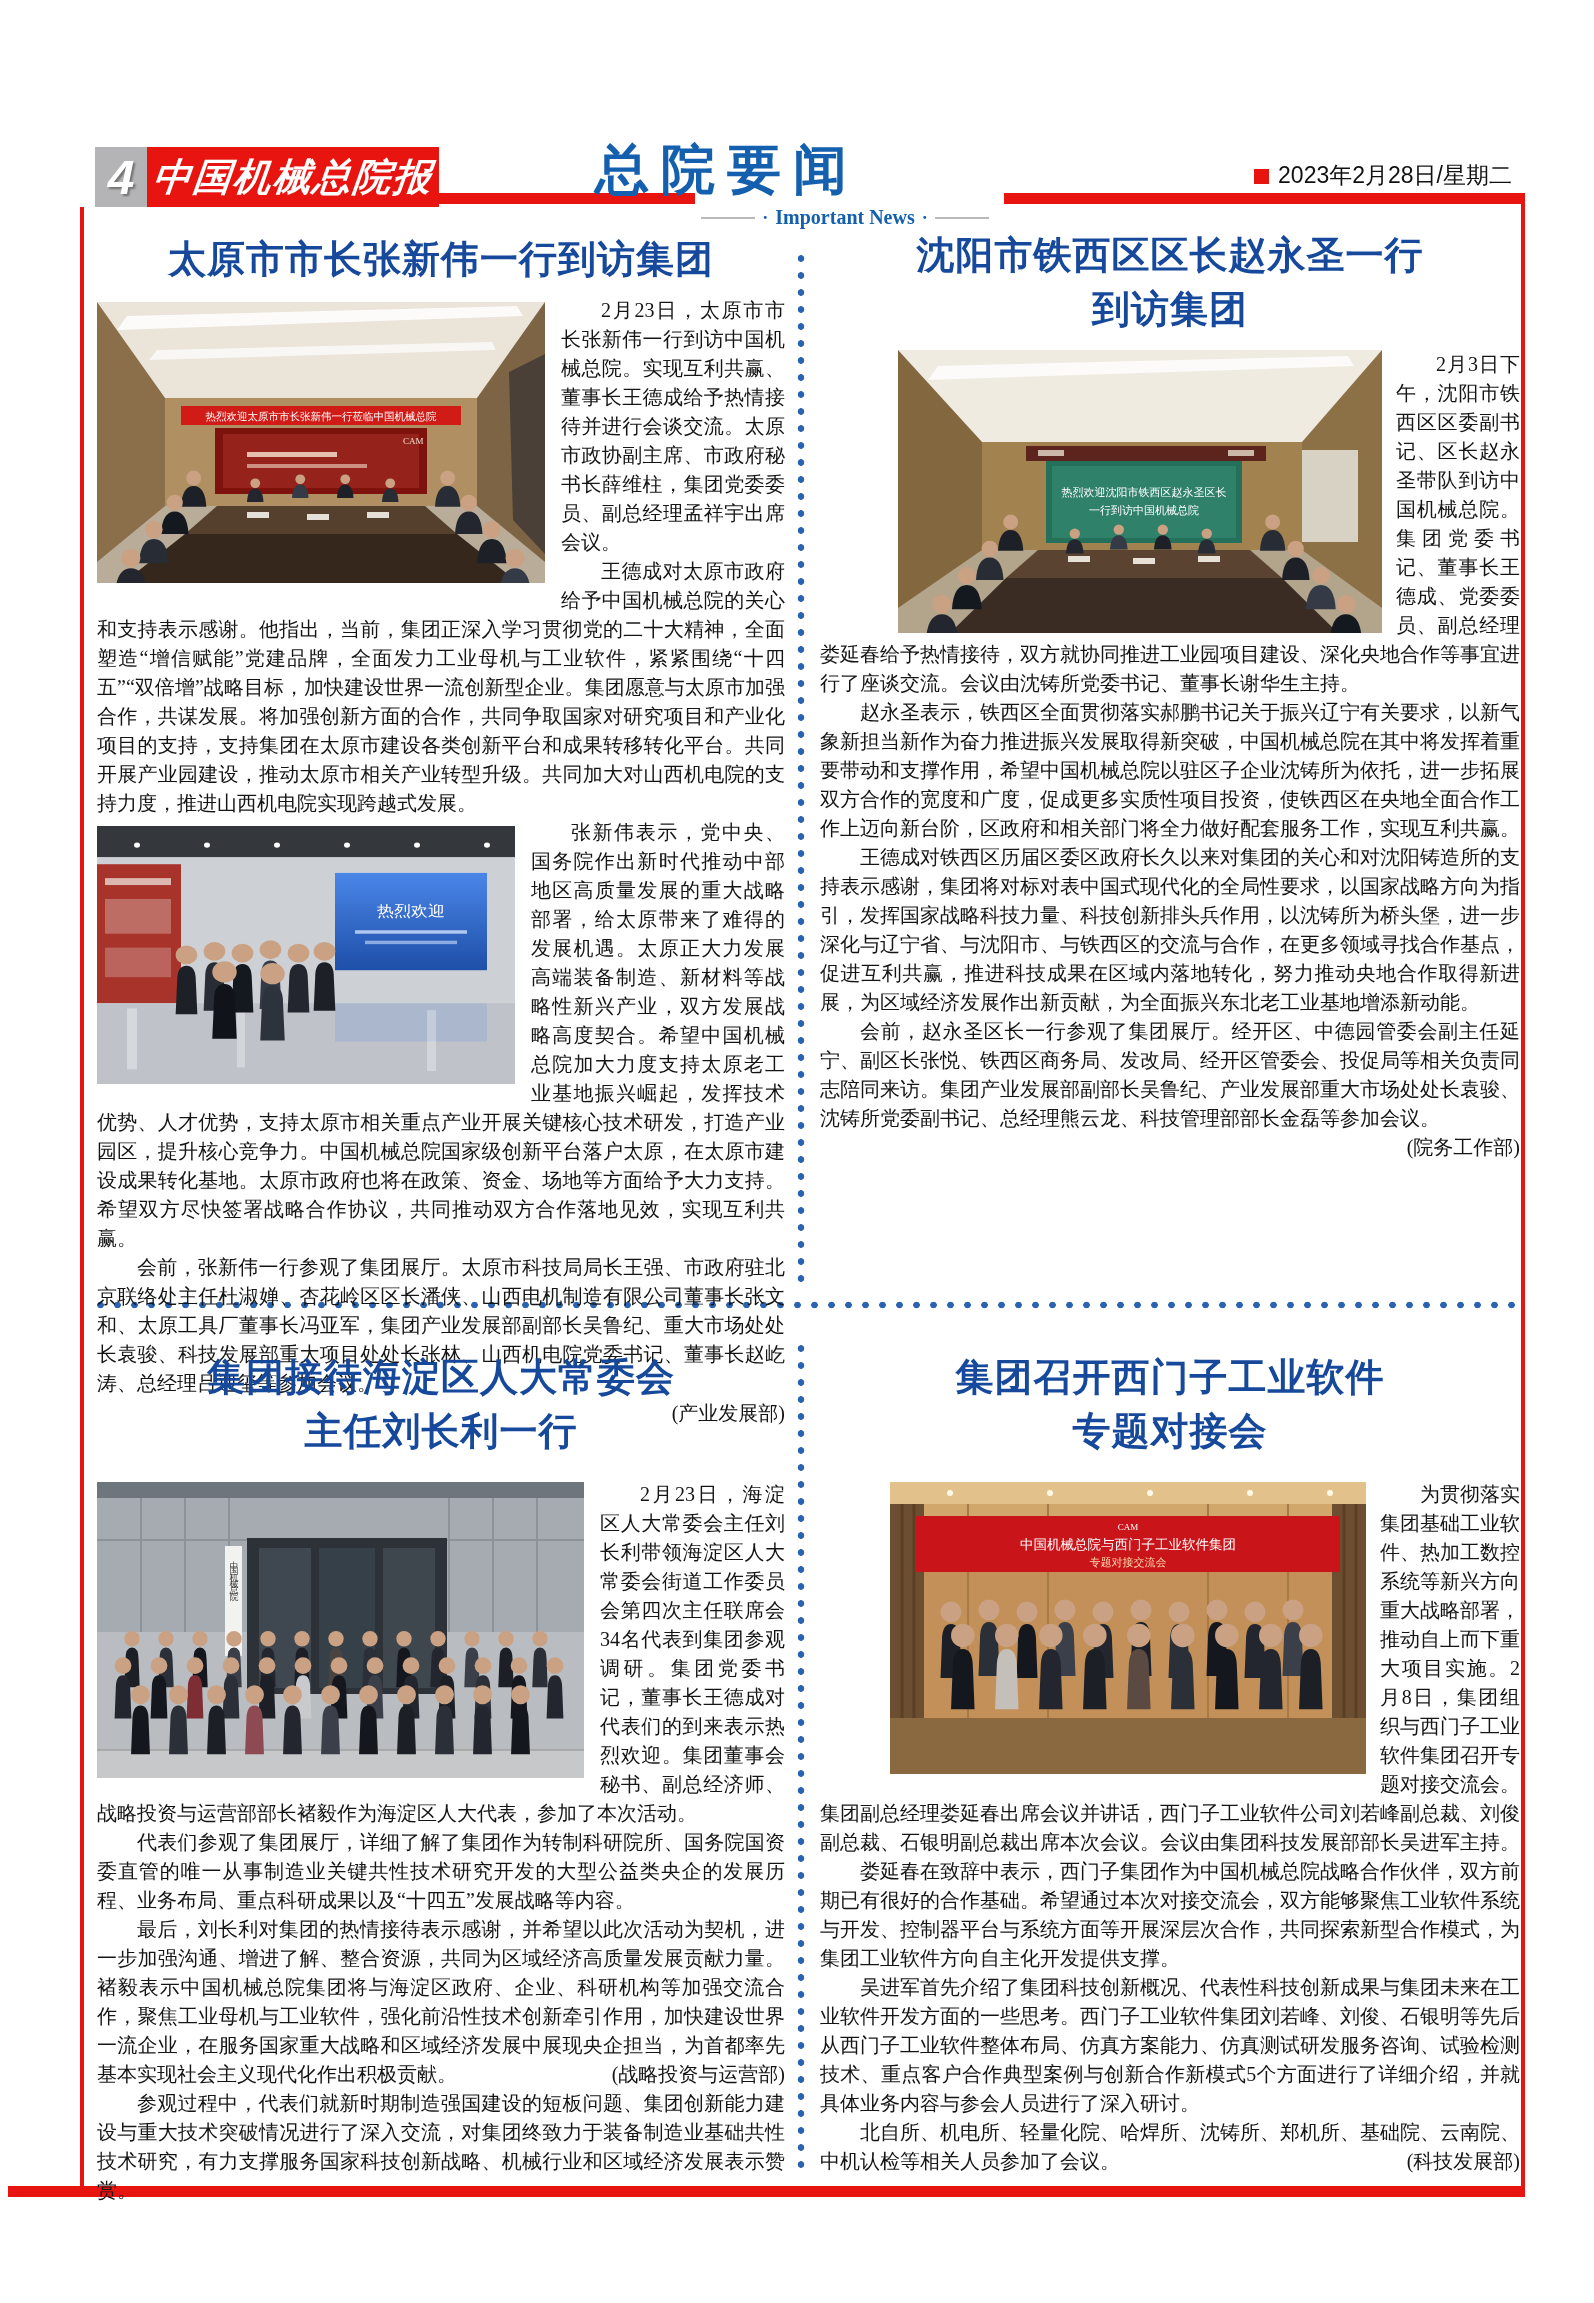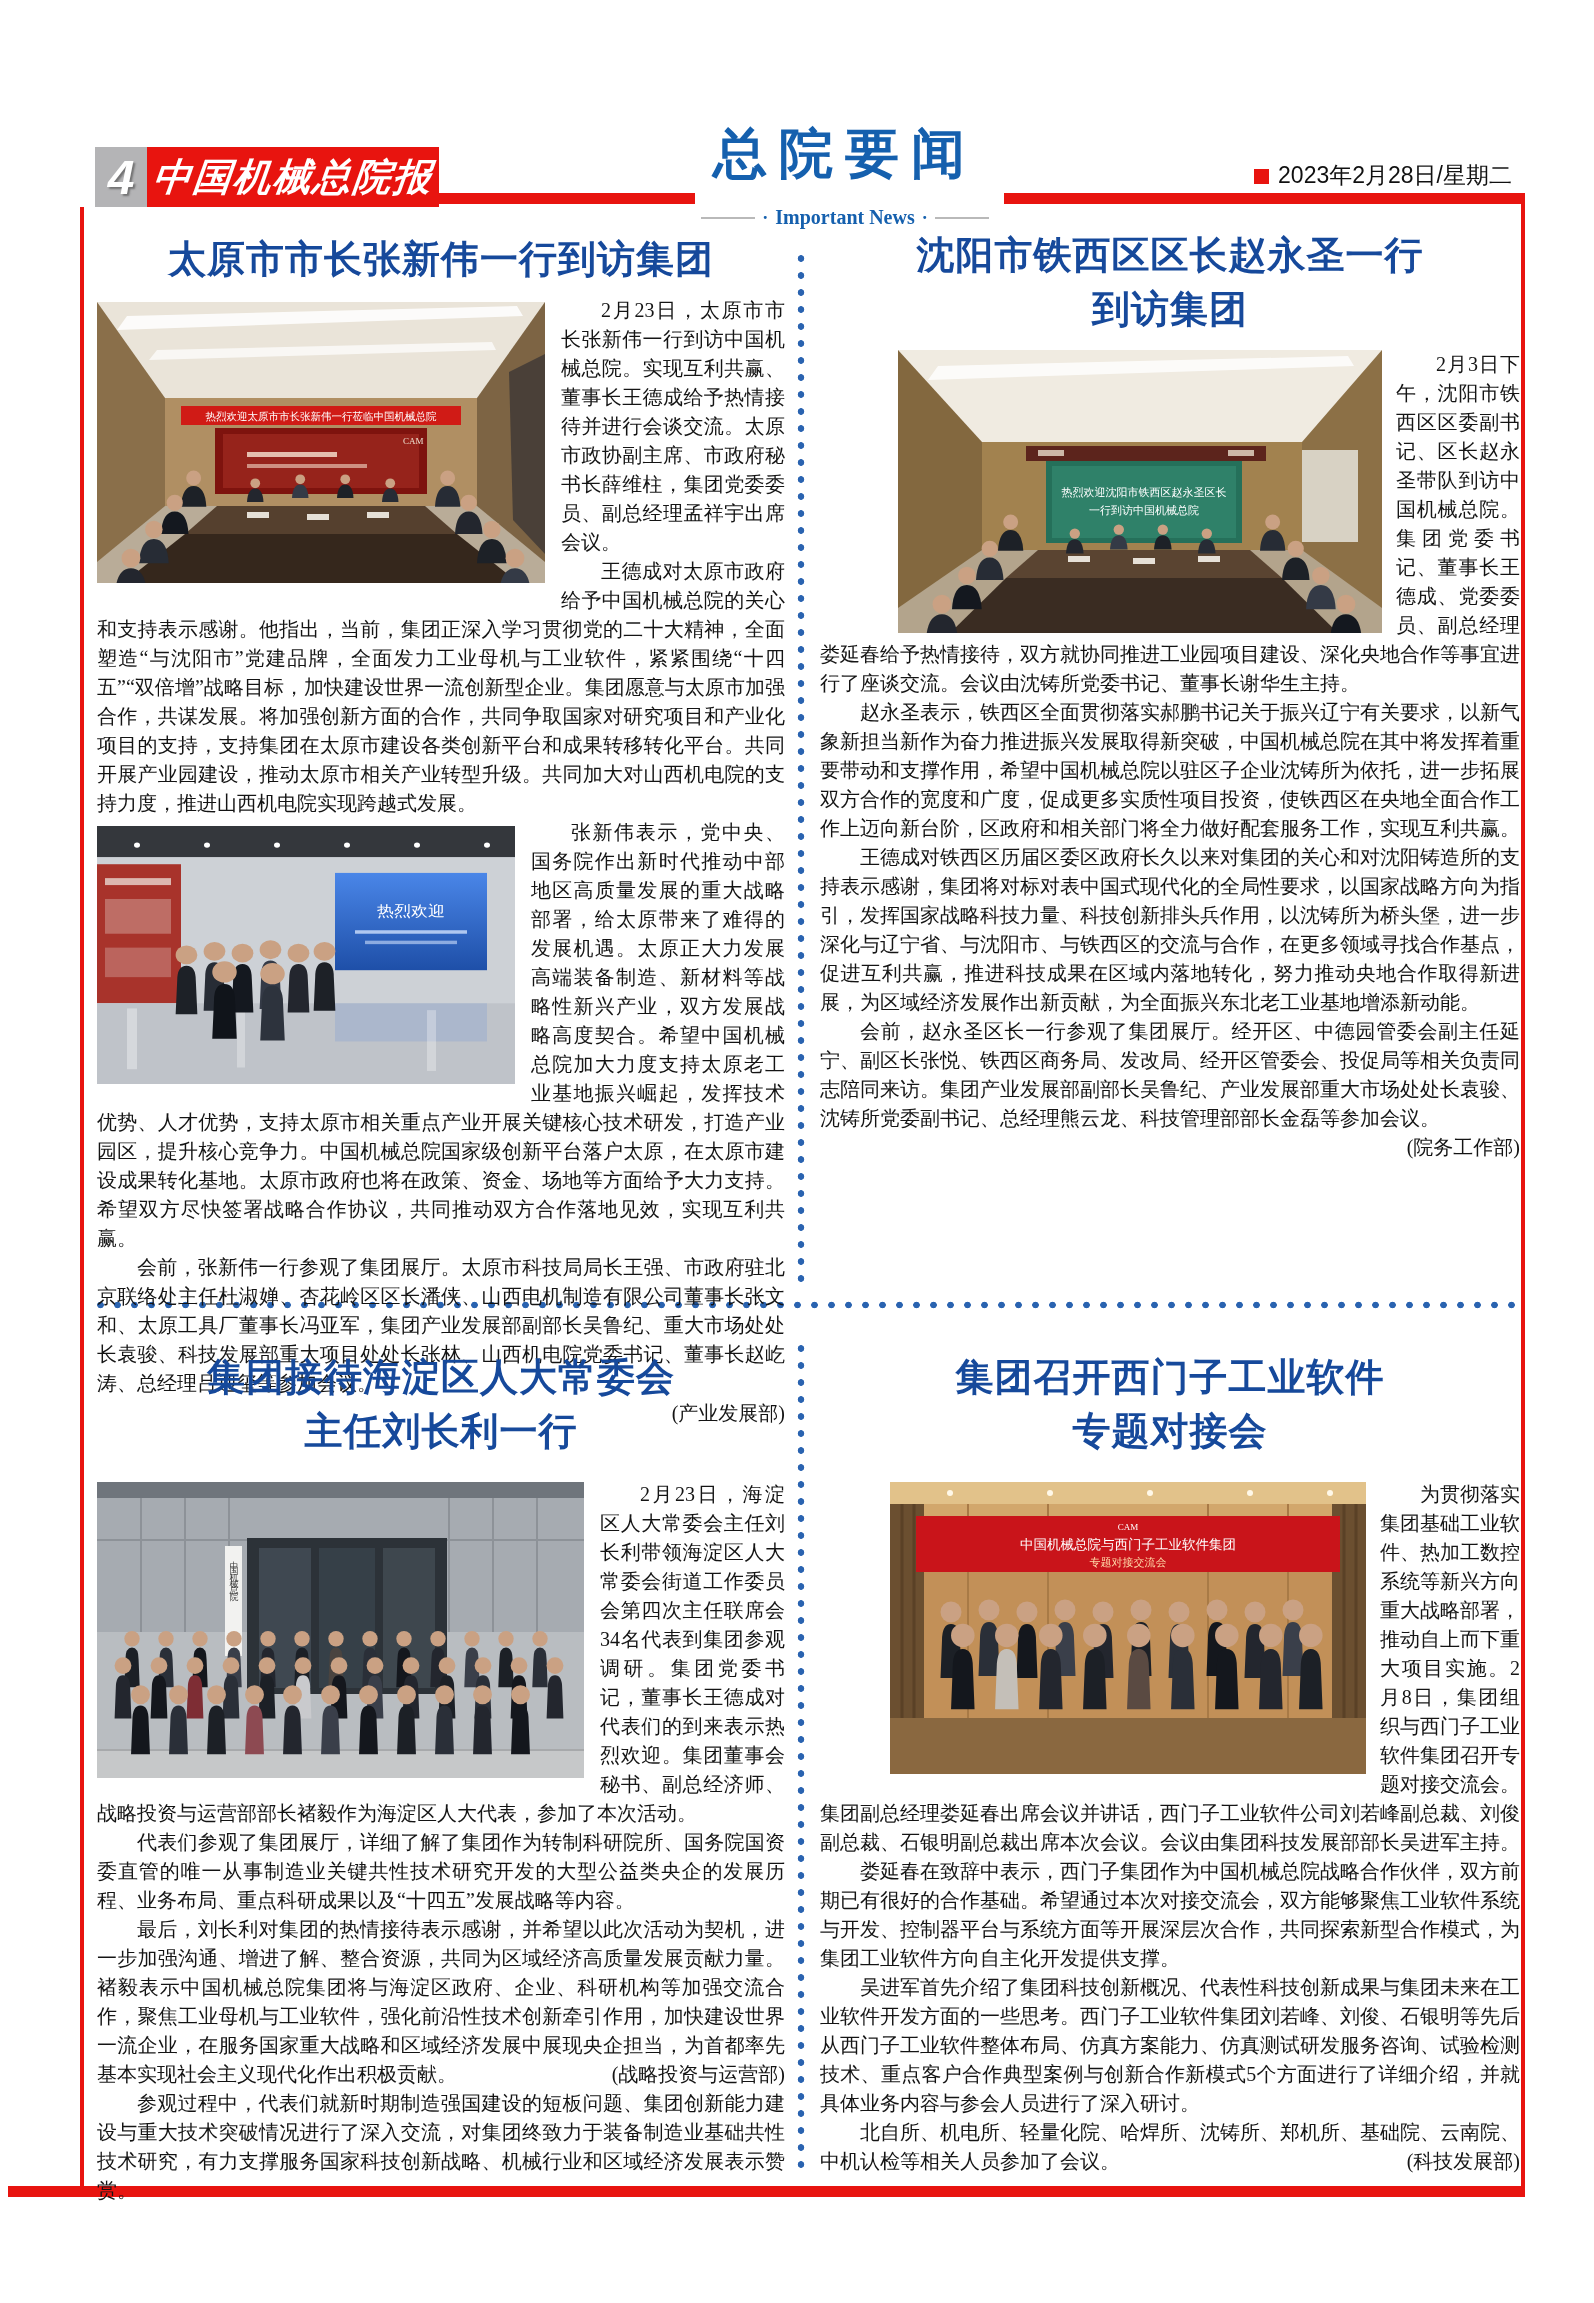--- a/index.html
+++ b/index.html
@@ -13,21 +13,21 @@
 
   
   .pagenum{position:absolute;left:95px;top:147px;width:52px;height:60px;background:#b4b4b6;color:#fff;
            font-size:48px;font-weight:bold;font-style:italic;display:flex;align-items:center;justify-content:center;
            text-shadow:2px 2px 2px rgba(60,60,60,.55);font-family:"Liberation Sans",sans-serif;}
   .masthead{position:absolute;left:147px;top:147px;width:292px;height:60px;background:#e8140f;color:#ffffff;
             display:flex;align-items:center;justify-content:center;}
   .masthead span{font-size:38px;font-weight:bold;font-style:italic;letter-spacing:2px;transform:skewX(-6deg);}
   .strip-a{position:absolute;left:439px;top:193px;width:256px;height:11px;background:#e8140f;}
   .strip-b{position:absolute;left:1004px;top:193px;width:519px;height:11px;background:#e8140f;}
-  .section-title{position:absolute;left:595px;top:118px;width:500px;text-align:center;
+  .section-title{position:absolute;left:595px;top:134px;width:500px;
                  font-size:54px;font-weight:bold;color:#1560ae;letter-spacing:12px;}
   .section-sub{position:absolute;left:595px;top:206px;width:500px;display:flex;align-items:center;justify-content:center;gap:7px;
                color:#1560ae;font-weight:bold;font-size:20px;}
   .section-sub .dash{width:54px;height:2px;background:#b9b9b9;}
   .section-sub .dot{font-size:18px;line-height:18px;}
   .dateline{position:absolute;left:1120px;top:160px;width:392px;text-align:right;font-size:23px;color:#101010;
             font-family:"Liberation Sans",sans-serif;}
   .dateline .sq{display:inline-block;width:15px;height:15px;background:#e8140f;margin-right:9px;vertical-align:-1px;}
 
   
@@ -140,21 +140,21 @@
         <use href="#sit" transform="translate(42,218) scale(1.35)" color="#272c35"></use>
         <use href="#sit" transform="translate(18,246) scale(1.45)" color="#23262e"></use>
         <use href="#sit" transform="translate(338,168) scale(1.15)" color="#272c35"></use>
         <use href="#sit" transform="translate(358,192) scale(1.25)" color="#23262e"></use>
         <use href="#sit" transform="translate(380,218) scale(1.35)" color="#1d2127"></use>
         <use href="#sit" transform="translate(402,246) scale(1.45)" color="#343a46"></use>
       </svg>
     </div>
 
     <p class="body-p"><span>2月23日，太原市市长张新伟一行到访中国机械总院。实现互利共赢、董事长王德成给予热情接待并进行会谈交流。太原市政协副主席、市政府秘书长薛维柱，集团党委委员、副总经理孟祥宇出席会议。</span></p>
-    <p class="body-p"><span>王德成对太原市政府给予中国机械总院的关心和支持表示感谢。他指出，当前，集团正深入学习贯彻党的二十大精神，全面塑造“与沈阳市”党建品牌，全面发力工业母机与工业软件，紧紧围绕“十四五”“双倍增”战略目标，加快建设世界一流创新型企业。集团愿意与太原市加强合作，共谋发展。将加强创新方面的合作，共同争取国家对研究项目和产业化项目的支持，支持集团在太原市建设各类创新平台和成果转移转化平台。共同开展产业园建设，推动太原市相关产业转型升级。共同加大对山西机电院的支持力度，推进山西机电院实现跨越式发展。</span></p>
+    <p class="body-p"><span>王德成对太原市政府给予中国机械总院的关心和支持表示感谢。他指出，当前，集团正深入学习贯彻党的二十大精神，全面塑造“增信赋能”党建品牌，全面发力工业母机与工业软件，紧紧围绕“十四五”“双倍增”战略目标，加快建设世界一流创新型企业。集团愿意与太原市加强合作，共谋发展。将加强创新方面的合作，共同争取国家对研究项目和产业化项目的支持，支持集团在太原市建设各类创新平台和成果转移转化平台。共同开展产业园建设，推动太原市相关产业转型升级。共同加大对山西机电院的支持力度，推进山西机电院实现跨越式发展。</span></p>
 
     <div class="photo" id="ph2">
       <svg viewBox="0 0 418 297" preserveAspectRatio="none">
         <rect width="418" height="297" fill="#d7d9dd"></rect>
         <rect width="418" height="36" fill="#34373c"></rect>
         <circle cx="40" cy="22" r="3" fill="#fff"></circle>
           <circle cx="110" cy="22" r="3" fill="#fff"></circle>
           <circle cx="180" cy="22" r="3" fill="#fff"></circle>
           <circle cx="250" cy="22" r="3" fill="#fff"></circle>
           <circle cx="320" cy="22" r="3" fill="#fff"></circle>

